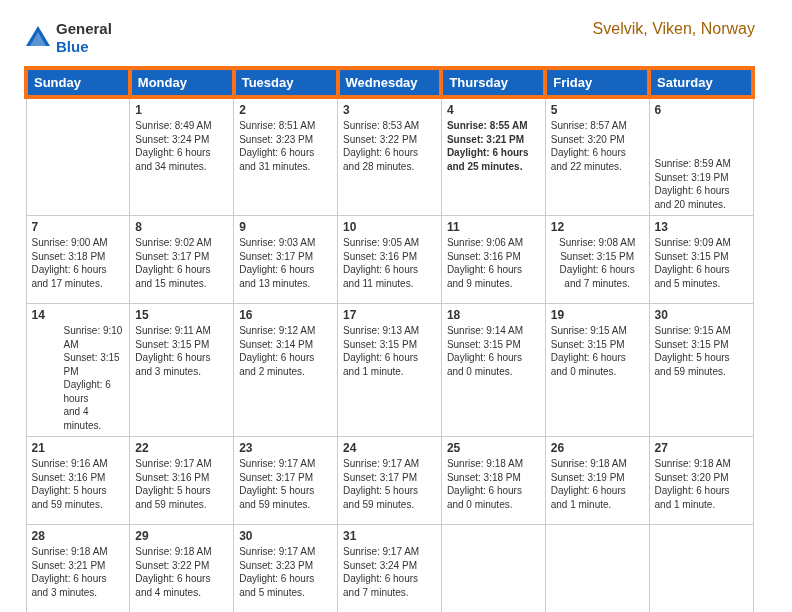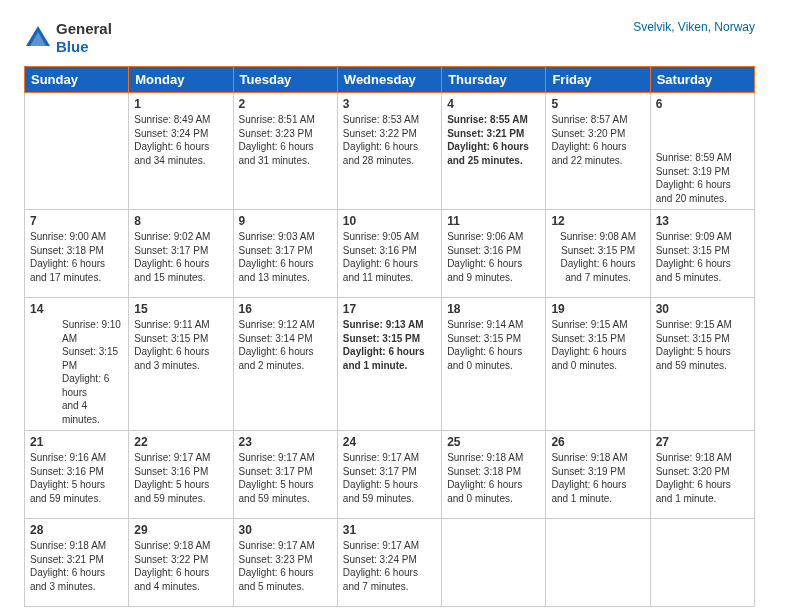--- a/index.html
+++ b/index.html
@@ -44,38 +44,38 @@
     .title-block {
       text-align: right;
     }
     .month-title {
       font-size: 32px;
       font-weight: bold;
       color: #333;
       line-height: 1.1;
     }
     .location-title {
-      font-size: 12px;
-      color: #0369a1;
+      font-size: 16px;
+      color: #a16207;
     }
     .calendar {
       flex: 1;
       border: 1px solid #ccc;
       border-collapse: collapse;
       width: 100%;
       table-layout: fixed;
     }
     .calendar th {
       background: #1565c0;
       color: #fff;
       text-align: left;
       padding: 5px 6px;
       font-size: 13px;
       font-weight: 600;
-      border: 1px solid #f97316;
+      border: 4px solid #f97316;
     }
     .calendar td {
       border: 1px solid #ccc;
       vertical-align: top;
       padding: 4px 5px;
       font-size: 10.2px;
       color: #333;
       height: 88px;
     }
     .day-number {
@@ -251,21 +251,21 @@
           </td>
           <td>
             <span class="day-number">16</span>
             <div class="cell-text" style="white-space: pre-line;">Sunrise: 9:12 AM
 Sunset: 3:14 PM
 Daylight: 6 hours
 and 2 minutes.</div>
           </td>
           <td>
             <span class="day-number">17</span>
-            <div class="cell-text" style="white-space: pre-line; font-weight: bold;">Sunrise: 9:13 AM
+            <div class="cell-text" style="white-space: pre-line;">Sunrise: 9:13 AM
 Sunset: 3:15 PM
 Daylight: 6 hours
 and 1 minute.</div>
           </td>
           <td>
             <span class="day-number">18</span>
             <div class="cell-text" style="white-space: pre-line;">Sunrise: 9:14 AM
 Sunset: 3:15 PM
 Daylight: 6 hours
 and 0 minutes.</div>

